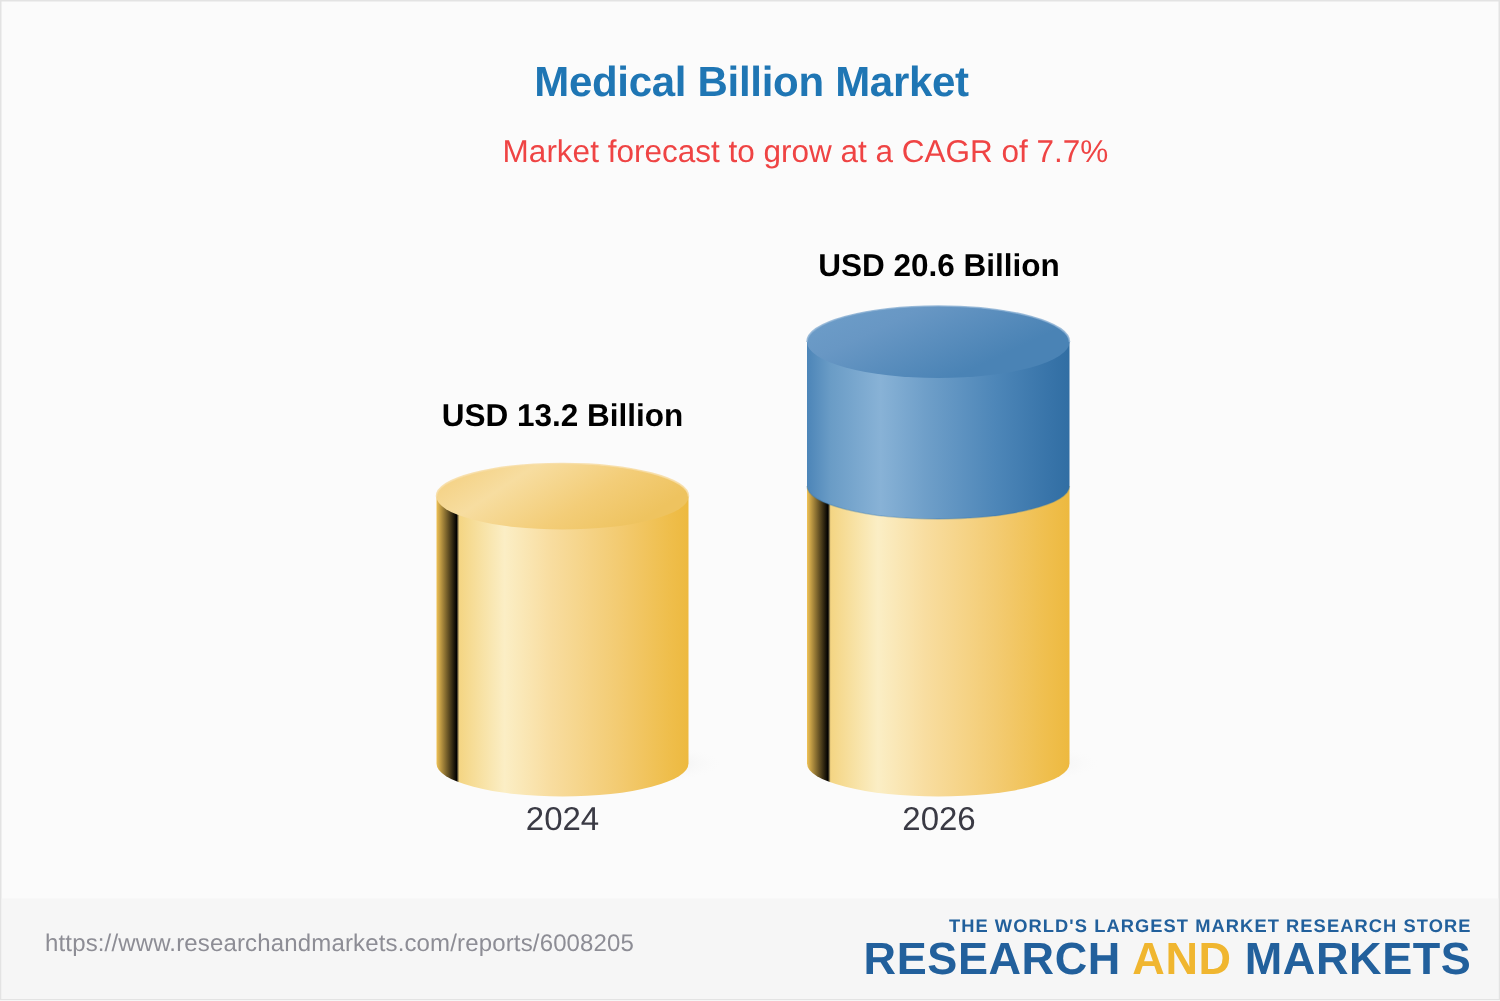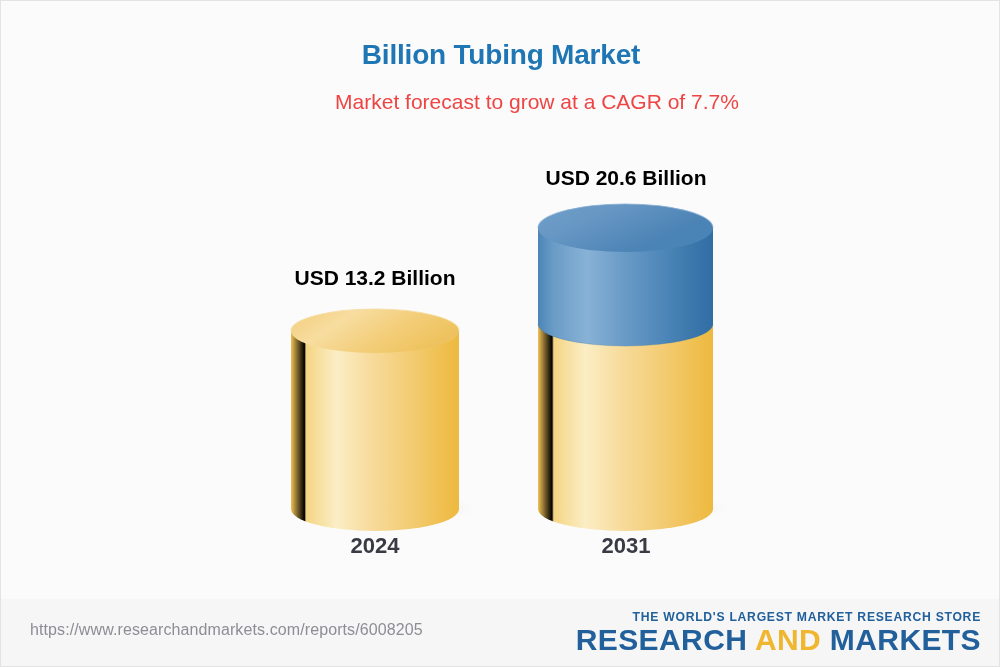--- a/index.html
+++ b/index.html
@@ -56,21 +56,21 @@
     font-weight: bold;
     color: #000000;
     text-align: center;
     white-space: nowrap;
   }
   #value-label-0 { left: 174px; top: 265px; width: 400px; }
   #value-label-1 { left: 425px; top: 165px; width: 400px; }
   .category-label {
     position: absolute;
     font-size: 22px;
-    font-weight: bold;
+    font-weight: normal;
     color: #3a3a44;
     text-align: center;
     white-space: nowrap;
   }
   #category-label-0 { left: 174px; top: 532px; width: 400px; }
   #category-label-1 { left: 425px; top: 532px; width: 400px; }
   
   #footer {
     position: absolute;
     left: 0;
@@ -109,21 +109,21 @@
     color: #22609c;
     margin-top: 3px;
     white-space: nowrap;
   }
 </style>
 </head>
 <body>
 
 <div id="canvas">
 
-  <div id="chart-title">Billion Tubing Market</div>
+  <div id="chart-title">Medical Billion Market</div>
   <div id="chart-subtitle">Market forecast to grow at a CAGR of 7.7%</div>
 
   <div id="plot-area">
 
     <svg width="1000" height="600" viewBox="0 0 1000 600" style="position:absolute;left:0;top:0;">
       <defs>
 
         <linearGradient id="gradYellowBody" x1="0" y1="0" x2="1" y2="0">
           <stop offset="0%" stop-color="#f0c255"></stop>
           <stop offset="8%" stop-color="#f4d храм"></stop>
@@ -188,21 +188,21 @@
         <path d="M537,227 A87.5,24 0 0 1 712,227" fill="none" stroke="#87aed2" stroke-width="1.1" opacity="0.8"></path>
 
         <path d="M537,323 A87.5,22 0 0 0 712,323" fill="none" stroke="#3a78ab" stroke-width="0.9" opacity="0.35"></path>
       </g>
     </svg>
 
     <div class="value-label" id="value-label-0">USD 13.2 Billion</div>
     <div class="value-label" id="value-label-1">USD 20.6 Billion</div>
 
     <div class="category-label" id="category-label-0">2024</div>
-    <div class="category-label" id="category-label-1">2031</div>
+    <div class="category-label" id="category-label-1">2026</div>
   </div>
 
   <div id="footer">
     <div id="footer-url">https://www.researchandmarkets.com/reports/6008205</div>
     <div id="logo">
       <div id="logo-tagline">THE WORLD'S LARGEST MARKET RESEARCH STORE</div>
       <div id="logo-wordmark"><span>RESEARCH</span> <span id="logo-word-and">AND</span> <span>MARKETS</span></div>
     </div>
   </div>
 

